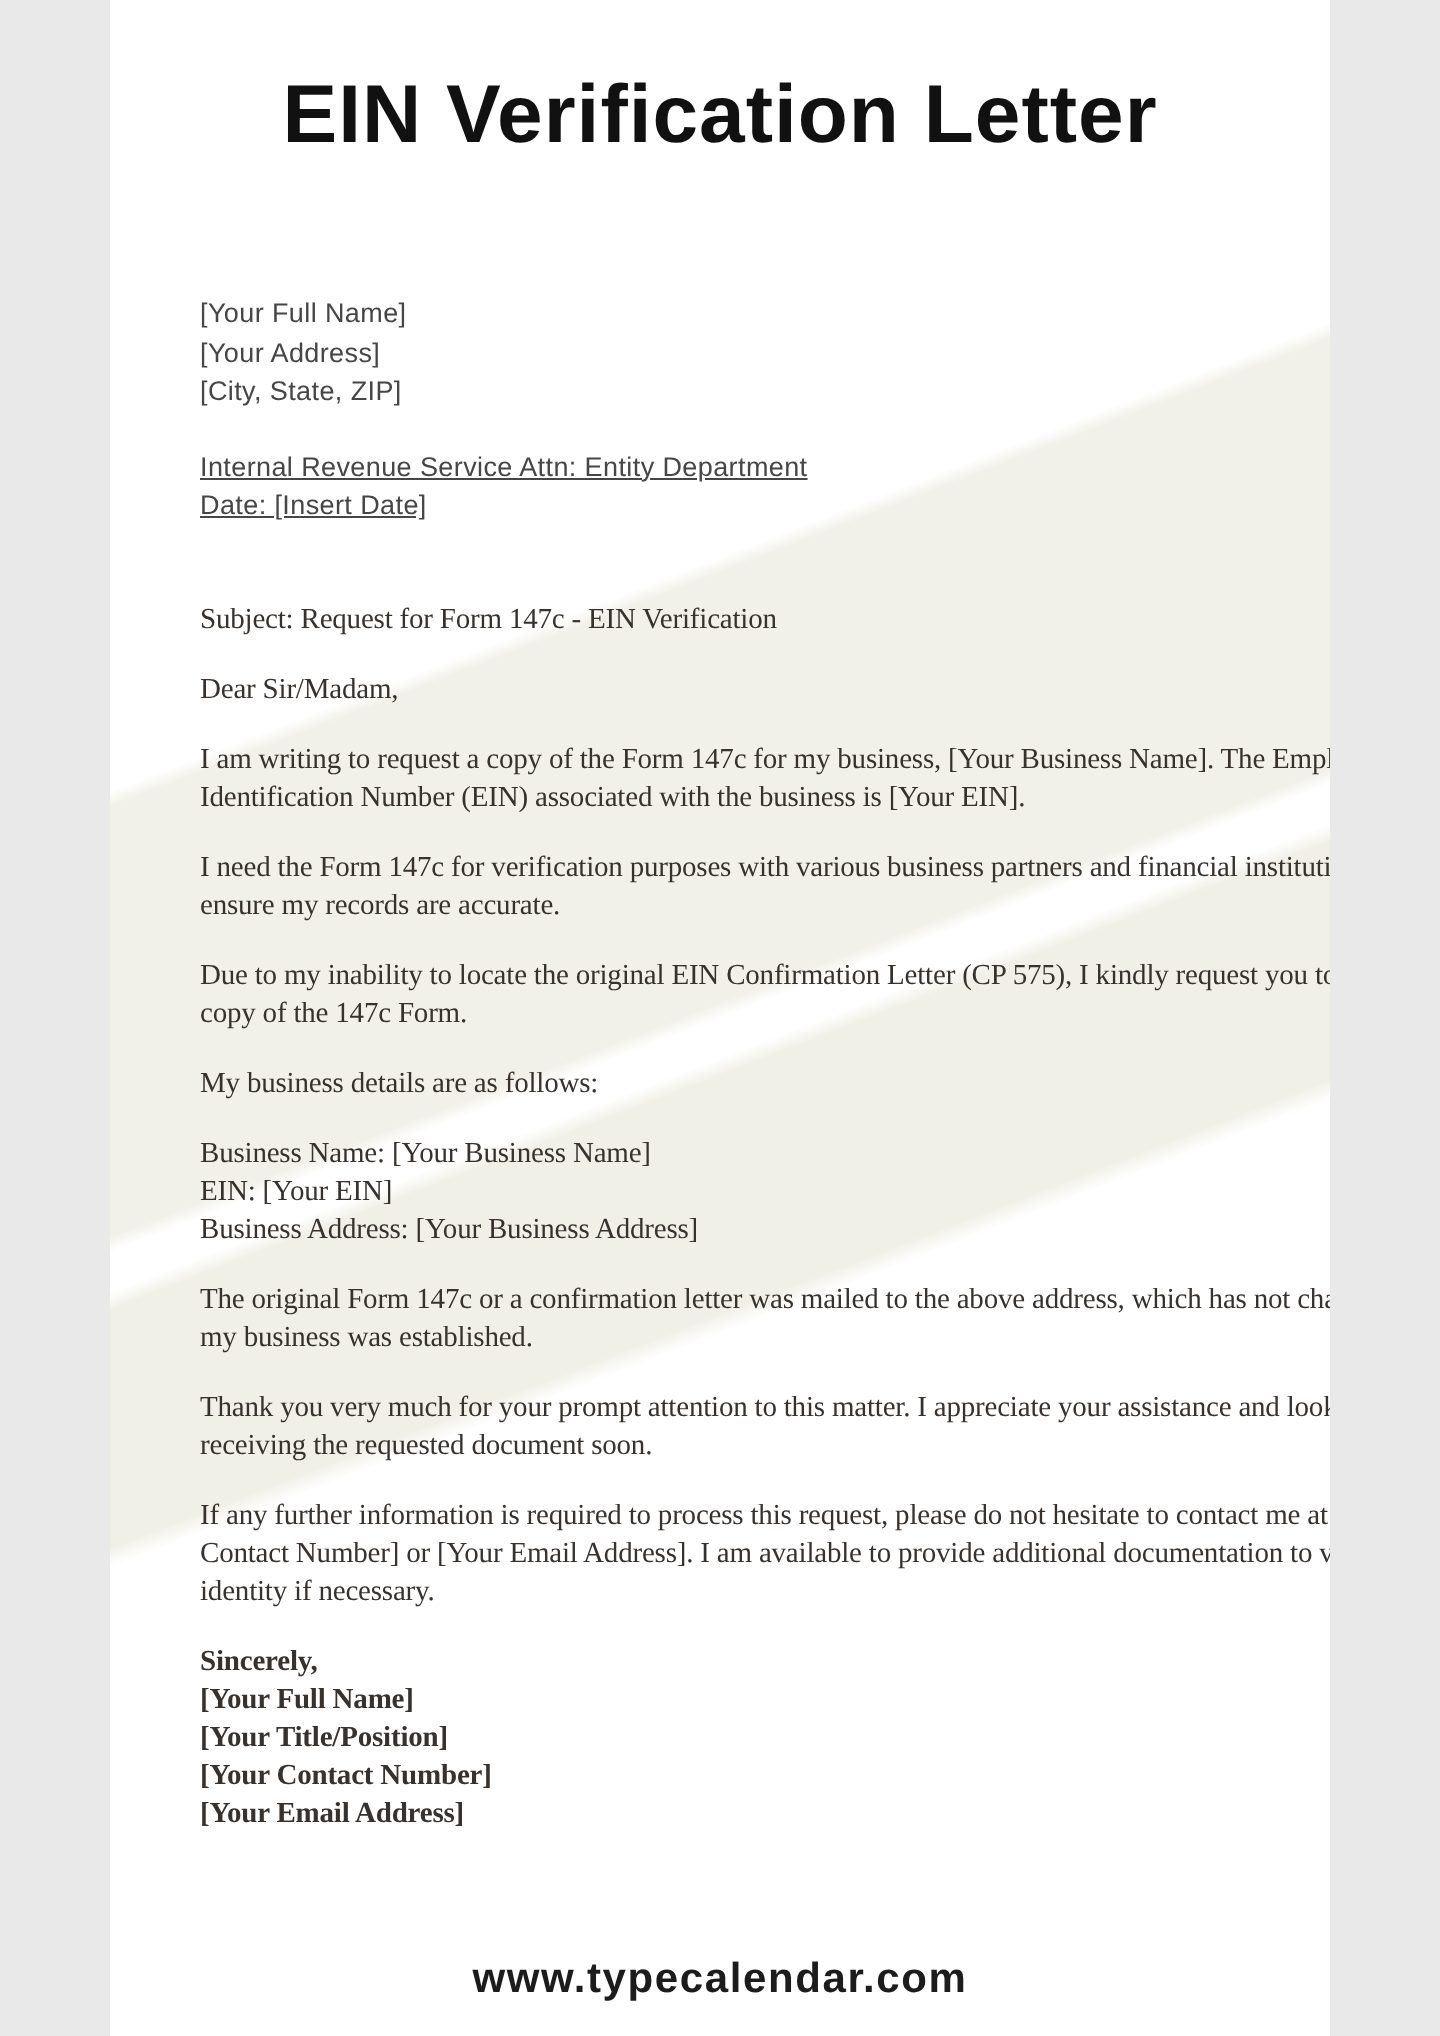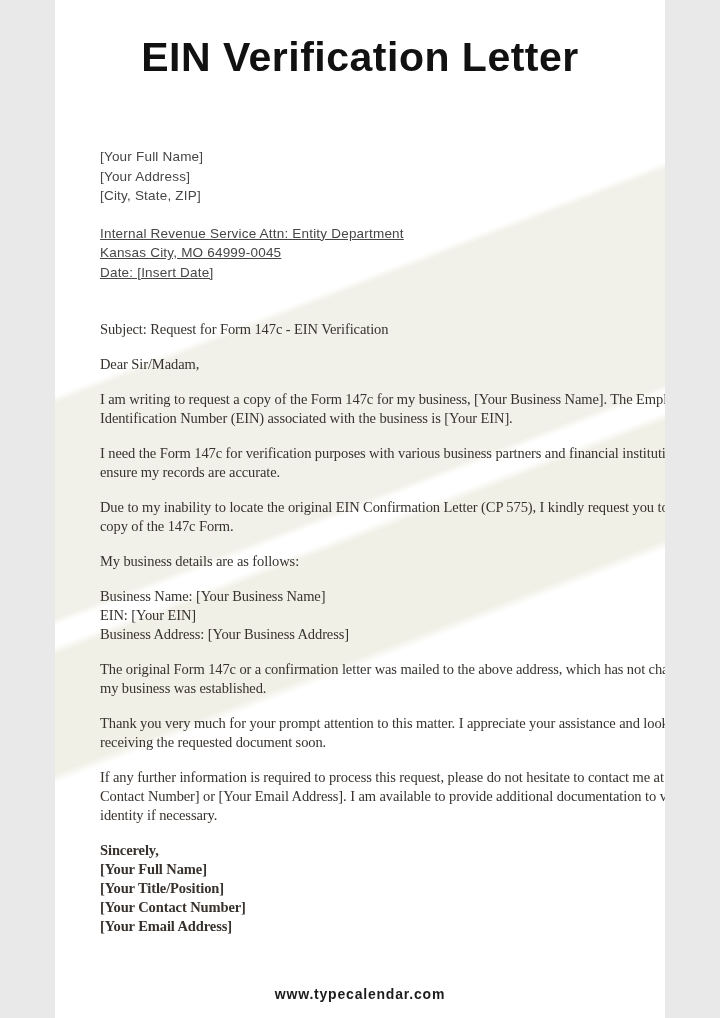--- a/index.html
+++ b/index.html
@@ -59,41 +59,40 @@
   .signature { margin-top: 4px; font-weight: bold; }
 
   .footer {
     position: absolute;
     left: 0;
     bottom: 16px;
     width: 100%;
     text-align: center;
     font-family: "Liberation Sans", sans-serif;
     font-weight: 700;
-    font-size: 14px;
+    font-size: 21px;
     letter-spacing: 0.8px;
     color: #1c1c1c;
   }
 </style>
 </head>
 <body>
 
 <div class="page">
 
   <h1 class="title">EIN Verification Letter</h1>
 
   <div class="block sans-block sender">
     <div>[Your Full Name]</div>
     <div>[Your Address]</div>
     <div>[City, State, ZIP]</div>
   </div>
 
   <div class="block sans-block recipient">
     <div>Internal Revenue Service Attn: Entity Department</div>
-    <div>Kansas City, MO 64999-0045</div>
     <div>Date: [Insert Date]</div>
   </div>
 
   <div class="letter-body">
     <p>Subject: Request for Form 147c - EIN Verification</p>
     <p>Dear Sir/Madam,</p>
 
     <p>I am writing to request a copy of the Form 147c for my business, [Your Business Name]. The Employer Identification Number (EIN) associated with the business is [Your EIN].</p>
     <p>I need the Form 147c for verification purposes with various business partners and financial institutions, and to ensure my records are accurate.</p>
     <p>Due to my inability to locate the original EIN Confirmation Letter (CP 575), I kindly request you to send me a copy of the 147c Form.</p>

